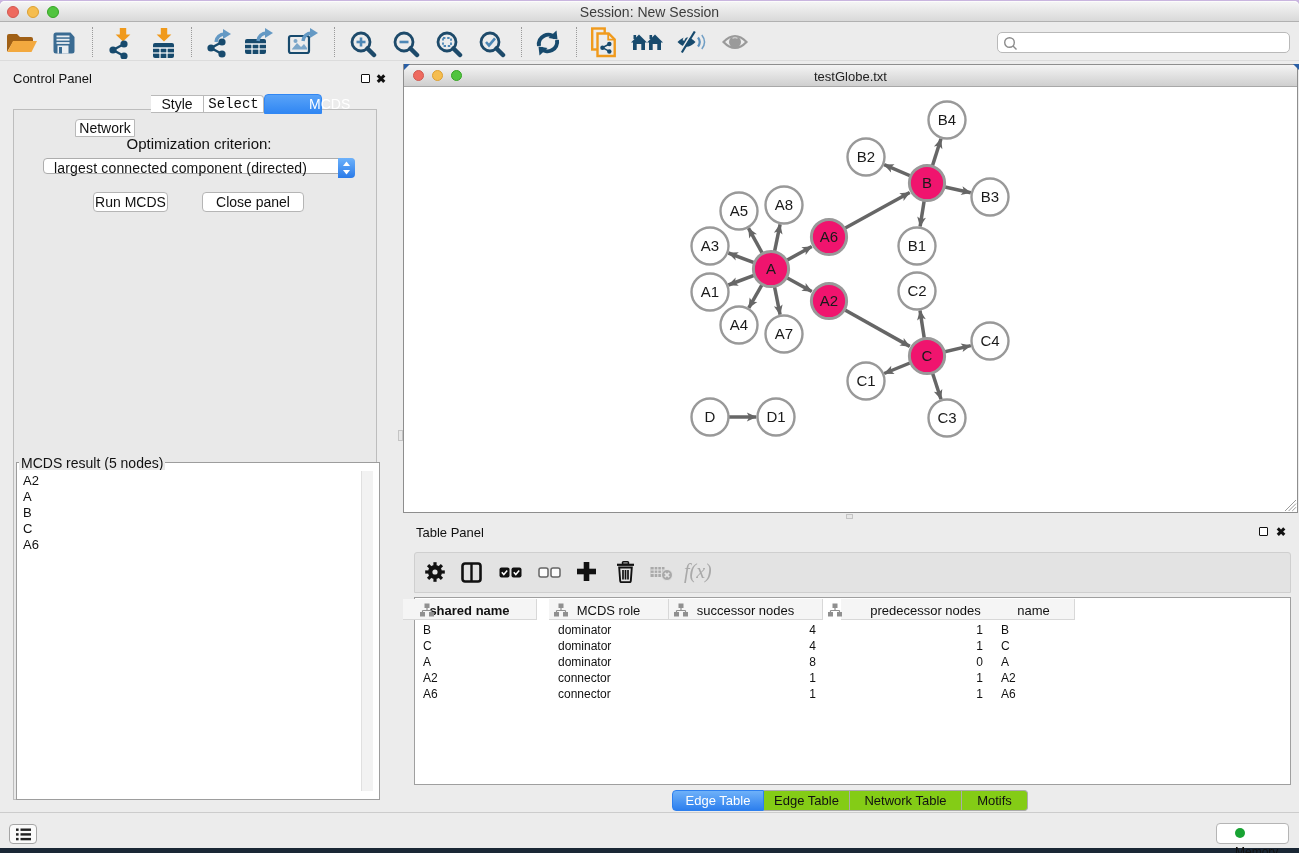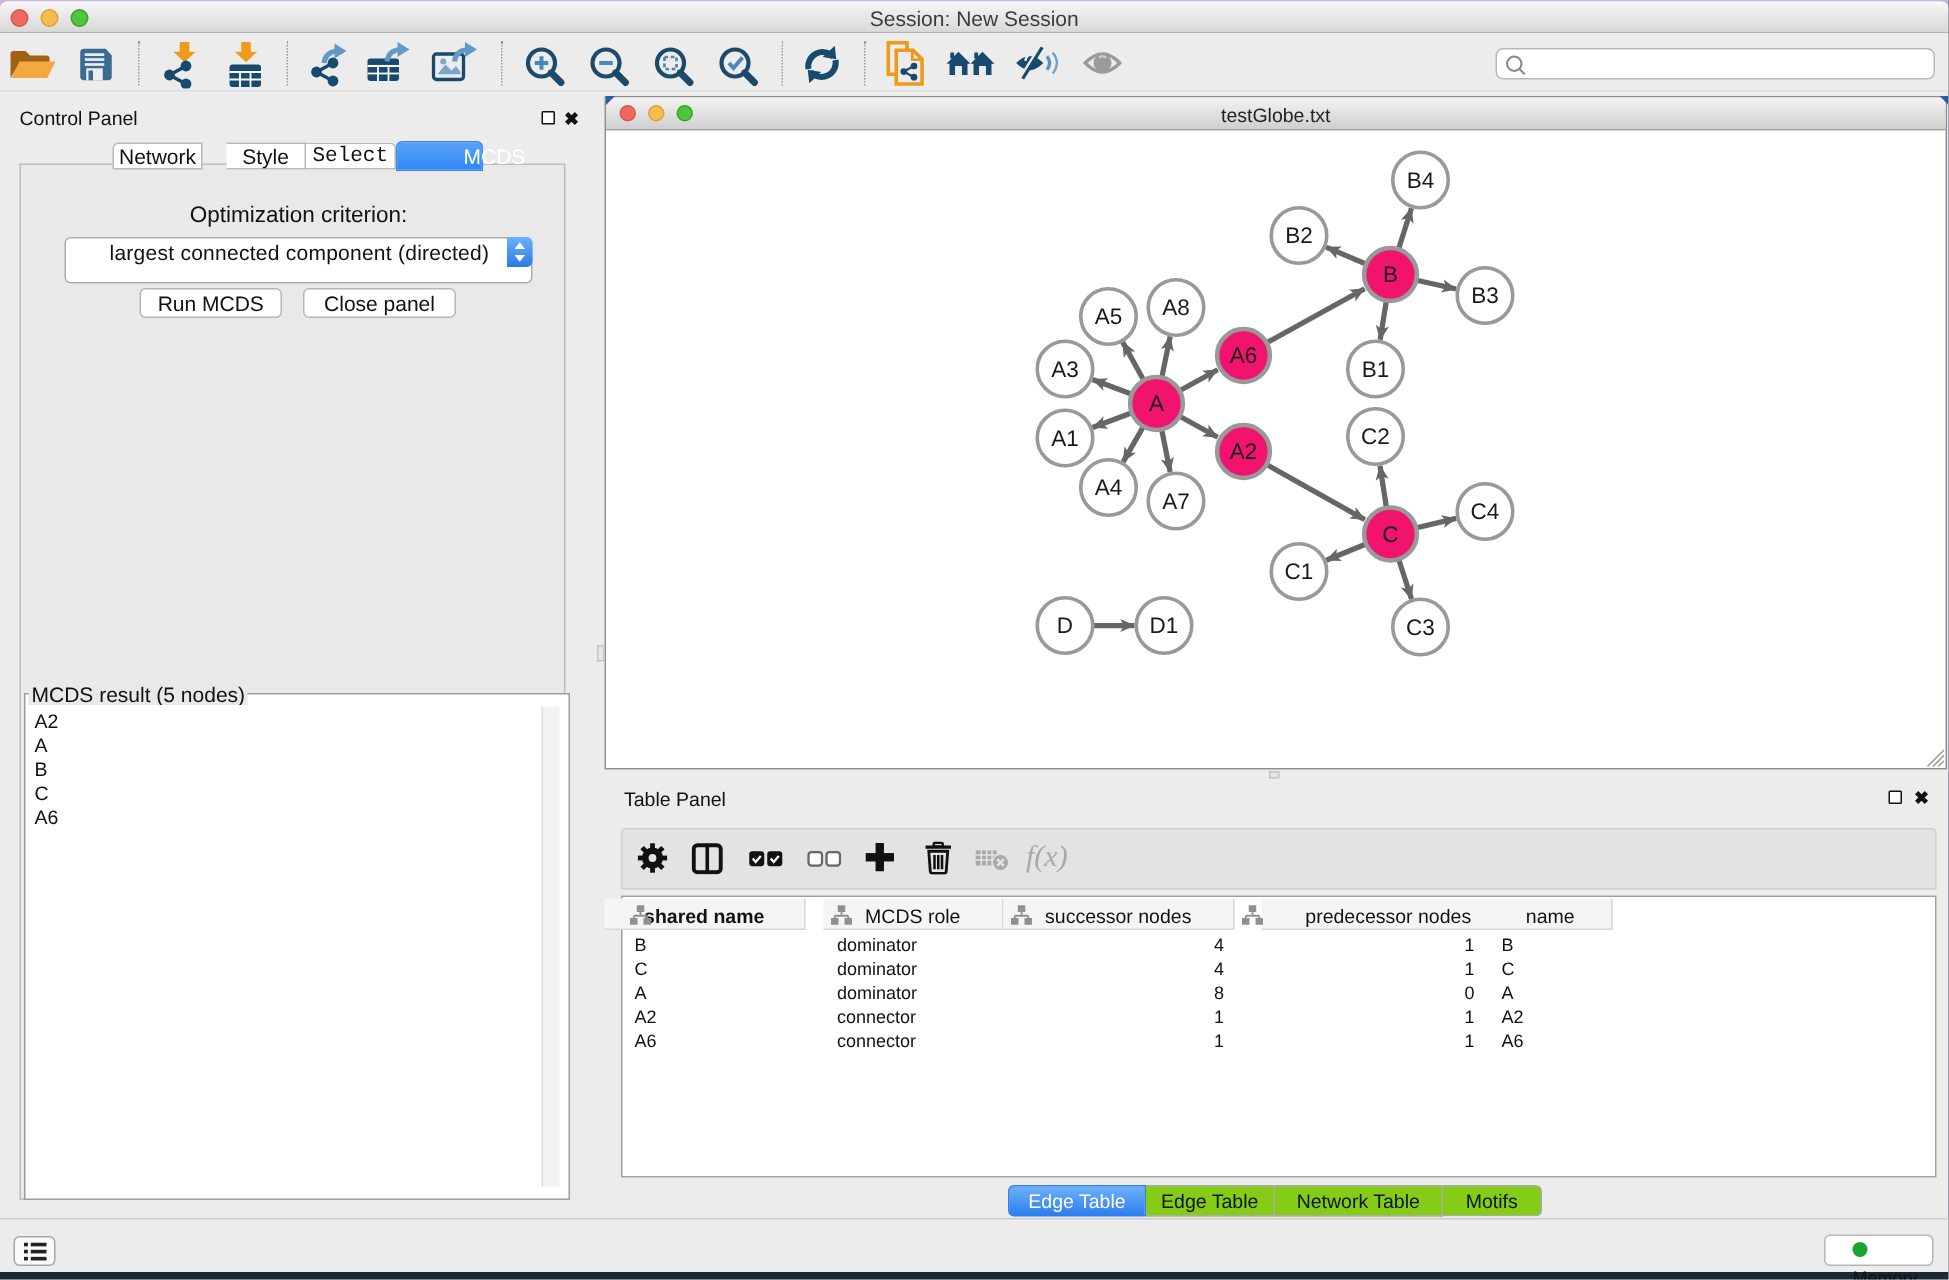--- a/index.html
+++ b/index.html
@@ -18,21 +18,21 @@
 .tsep { top:27px; height:30px; width:0px; border-left:1px dotted #9a9a9a; }
 #searchbox { left:997px; top:32px; width:293px; height:21px; background:#fff; border:1px solid #b9b9b9; border-radius:5px; }
 
 #cp-title { left:13px; top:71px; font-size:13px; color:#111; }
 .float-btn { width:9px; height:9px; border:1.5px solid #111; border-radius:1px; background:#fff; }
 .x-btn { font-size:12px; font-weight:bold; color:#111; }
 #cp-inner { left:13px; top:109px; width:364px; height:691px; background:#e9e9e9; border:1px solid #bdbdbd; }
 .tab { top:95px; height:18px; background:#fff; border:1px solid #b9b9b9; font-size:14px; color:#111; text-align:center; line-height:17px; }
 .tab.sel { background:linear-gradient(#59a3f8,#3187f3); color:#fff; border-color:#3187f3; border-radius:4px 4px 0 0;padding-left:44px; }
 #opt-label { left:17px; top:135px; width:364px; text-align:center; font-size:15px; color:#111; }
-#combo { left:43px; top:158px; width:312px; height:31px; background:#fff; border:1px solid #adadad; border-radius:4px; font-size:14px; color:#111; line-height:19px; padding-left:29px; letter-spacing:0.17px; }
+#combo { left:43px; top:158px; width:312px; height:16px; background:#fff; border:1px solid #adadad; border-radius:4px; font-size:14px; color:#111; line-height:19px; padding-left:10px; letter-spacing:0.17px; }
 #combo-step { left:338px; top:158px; width:17px; height:20px; background:linear-gradient(#6db2fb,#2a7ae8); border-radius:0 4px 4px 0; }
 .btn { height:20px; background:#fff; border:1px solid #b5b5b5; border-radius:4px; font-size:14px; color:#111; text-align:center; line-height:18px; }
 #mcds-group { left:16px; top:462px; width:364px; height:338px; border:1px solid #9d9d9d; background:#fff; }
 #mcds-label { left:19px; top:455px; font-size:14px; color:#111; background:#e9e9e9; padding:0 2px; }
 #mcds-list { left:18px; top:470px; width:360px; height:322px; background:#fff; font-size:13px; color:#111; line-height:16px; padding:3px 0 0 5px; }
 #mcds-scroll { left:361px; top:471px; width:12px; height:320px; background:#f2f2f2; border-left:1px solid #e0e0e0; }
 
 #frame { left:403px; top:64px; width:895px; height:449px; background:#fff; border:1px solid #8e8e8e; }
 #frame-tb { left:404px; top:65px; width:893px; height:22px; background:linear-gradient(#f4f4f4,#cfcfcf); border-bottom:1px solid #a8a8a8; }
 #frame-title { left:404px; top:69px; width:893px; text-align:center; font-size:13px; color:#222; }
@@ -184,32 +184,32 @@
   </svg>
 <svg class="abs" style="left:1003px;top:36px;" width="16" height="16">
     <circle cx="6.5" cy="6.5" r="4.8" fill="none" stroke="#8b8b8b" stroke-width="1.4"></circle>
     <line x1="10" y1="10" x2="13.5" y2="13.5" stroke="#8b8b8b" stroke-width="1.4"></line>
   </svg>
 
 <div class="abs" id="cp-title">Control Panel</div>
 <div class="abs float-btn" style="left:361px;top:74px;"></div>
 <div class="abs x-btn" style="left:376px;top:72px;">✖</div>
 <div class="abs" id="cp-inner"></div>
-<div class="abs tab" style="left:75px;width:60px;border-radius:4px 0 0 0;">Network</div>
+<div class="abs tab" style="left:75px;width:60px;border-radius:4px 0 0 0;margin-top:24px;">Network</div>
 <div class="abs tab" style="left:151px;width:53px;border-left:none;">Style</div>
 <div class="abs tab" style="left:204px;width:60px;border-left:none;border-radius:0 4px 0 0;font-family:Liberation Mono, monospace;">Select</div>
 <div class="abs tab sel" style="left:264px;width:58px;top:94px;height:20px;line-height:19px;">MCDS</div>
 <div class="abs" id="opt-label">Optimization criterion:</div>
 <div class="abs" id="combo">largest connected component (directed)</div>
 <div class="abs" id="combo-step"></div>
 <svg class="abs" style="left:338px;top:158px;" width="17" height="20">
     <path d="M8.5 3.5 L12 8 H5 z" fill="#fff"></path>
     <path d="M8.5 16.5 L12 12 H5 z" fill="#fff"></path>
   </svg>
-<div class="abs btn" style="left:93px;top:192px;width:95px;">Run MCDS</div>
+<div class="abs btn" style="left:93px;top:192px;width:75px;">Run MCDS</div>
 <div class="abs btn" style="left:202px;top:192px;width:102px;">Close panel</div>
 <div class="abs" id="mcds-group"></div>
 <div class="abs" id="mcds-label">MCDS result (5 nodes)</div>
 <div class="abs" id="mcds-list">A2<br>A<br>B<br>C<br>A6</div>
 <div class="abs" id="mcds-scroll"></div>
 
 <div class="abs" id="frame"></div>
 <div class="abs" id="frame-tb"></div>
 <div class="abs ftl" style="left:413px;background:#ee6a5f;border:1px solid #d25850;"></div>
 <div class="abs ftl" style="left:432px;background:#f5bd4f;border:1px solid #dda031;"></div>

